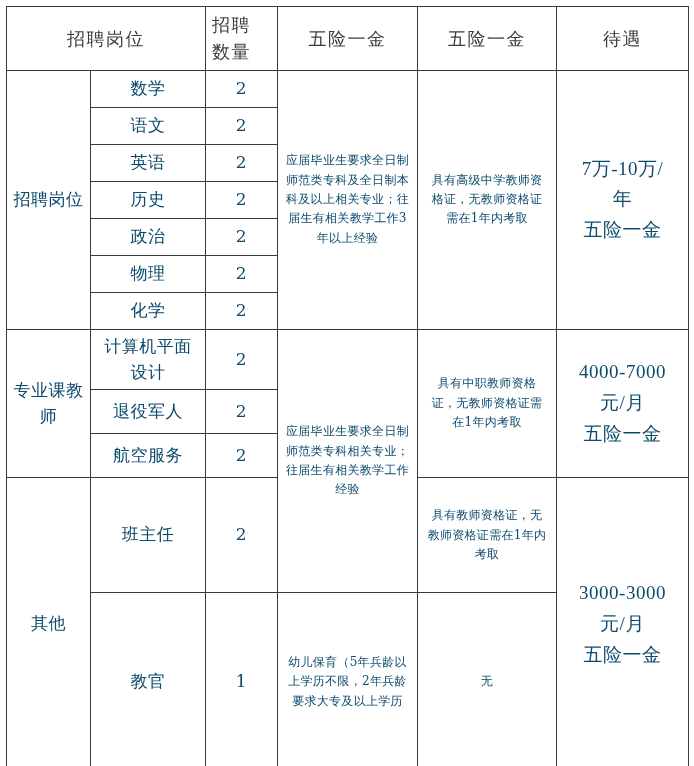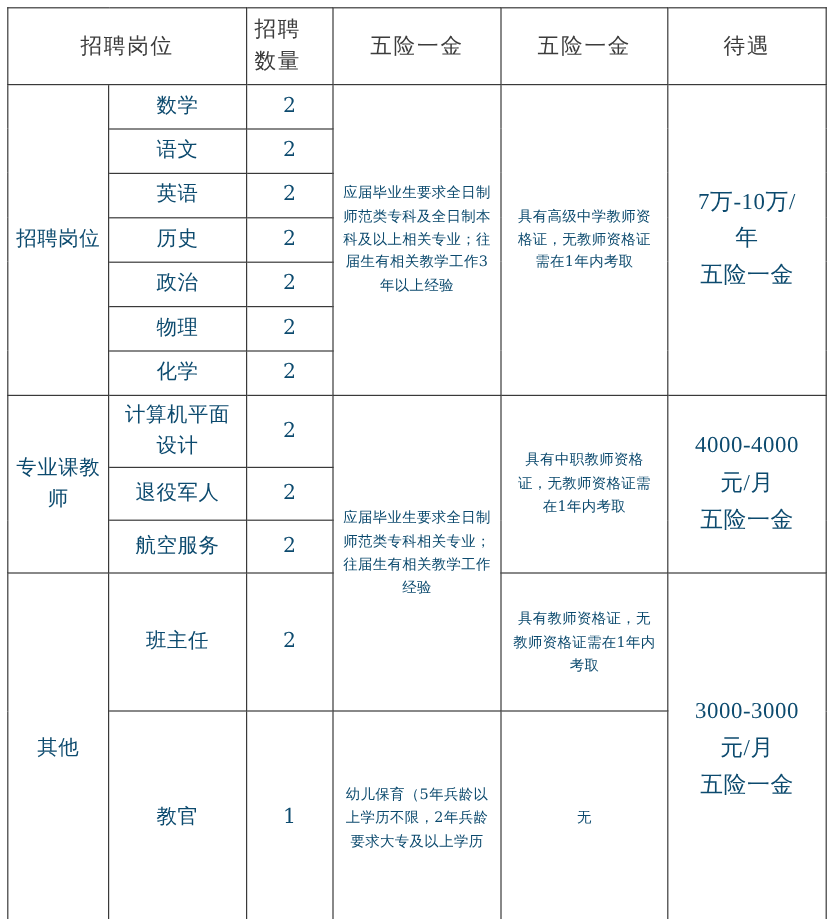--- a/index.html
+++ b/index.html
@@ -162,21 +162,21 @@
       <td rowspan="3" class="group-label">专业课教师</td>
       <td>计算机平面设计</td>
       <td class="num-cell">2</td>
       <td rowspan="4">
         <span class="body-text">应届毕业生要求全日制师范类专科相关专业；往届生有相关教学工作经验</span>
       </td>
       <td rowspan="3">
         <span class="body-text">具有中职教师资格证，无教师资格证需在1年内考取</span>
       </td>
       <td rowspan="3">
-        <span class="salary-text">4000-4000</span>
+        <span class="salary-text">4000-7000</span>
         <span class="salary-text">元/月</span>
         <span class="salary-text">五险一金</span>
       </td>
     </tr>
     <tr class="r-major-2">
       <td>退役军人</td>
       <td class="num-cell">2</td>
     </tr>
     <tr class="r-major-3">
       <td>航空服务</td>

